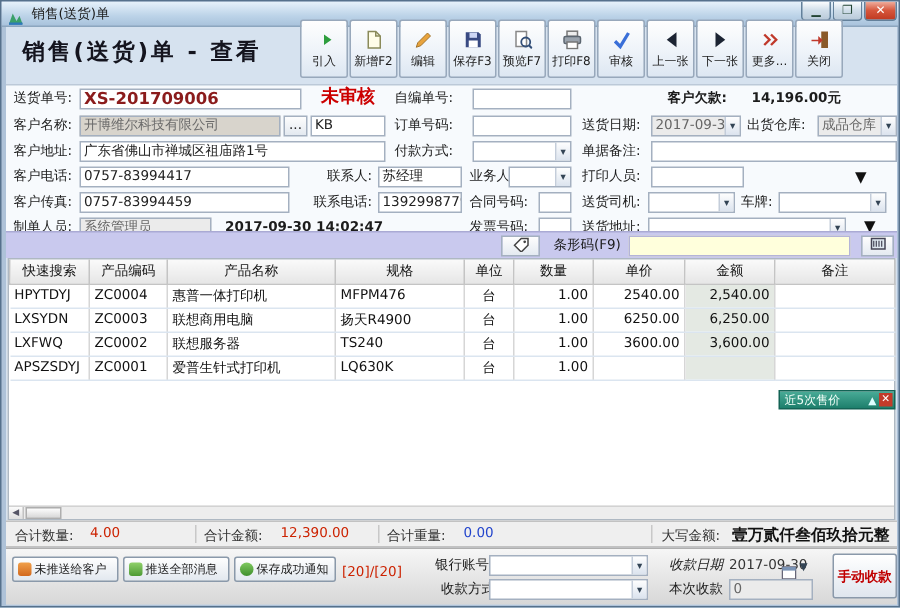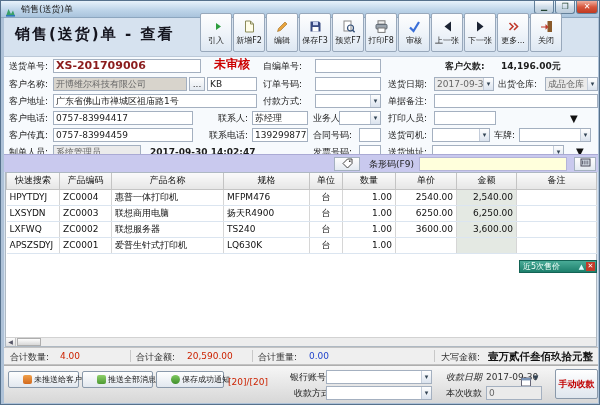--- a/index.html
+++ b/index.html
@@ -53,21 +53,21 @@
   .price-panel .pp-x{font-size:7px;color:#fff;background:#c23b2a;width:9px;height:9px;line-height:9px;
                      text-align:center;margin-right:1px;font-weight:bold;}
   .totals{position:absolute;left:3px;top:346px;width:594px;height:18px;background:#efefef;
           border-top:1px solid #c2c2c2;border-bottom:1px solid #c2c2c2;font-size:9px;}
   .totals .sep{position:absolute;top:2px;bottom:2px;width:1px;background:#c8c8c8;}
   .tot-lbl{position:absolute;top:3px;color:#333;white-space:nowrap;}
   .tot-val{position:absolute;top:3px;white-space:nowrap;}
   .footer{position:absolute;left:3px;top:364px;width:594px;height:38px;
           background:linear-gradient(#f6f6f6,#d7d7d7);border-top:1px solid #aeaeae;}
   .fbtn{position:absolute;top:5px;height:17px;border:1px solid #8a99aa;border-radius:2px;
-        background:linear-gradient(#fefefe,#e2e8ef);display:flex;align-items:center;padding:0 14px;font-size:8px;color:#1c1c1c;white-space:nowrap;}
+        background:linear-gradient(#fefefe,#e2e8ef);display:flex;align-items:center;padding:0 3px;font-size:8px;color:#1c1c1c;white-space:nowrap;}
   .fbtn .fic{width:9px;height:9px;border-radius:2px;margin-right:2px;flex:0 0 auto;}
   .manual-btn{position:absolute;left:551px;top:3px;width:43px;height:30px;border:1px solid #8a99aa;border-radius:2px;
               background:linear-gradient(#ffffff,#dfe6ee);color:#c00000;font-weight:bold;font-size:9px;
               display:flex;align-items:center;justify-content:center;white-space:nowrap;}
   .red{color:#cc2200;} .blue{color:#2244cc;} .bold{font-weight:bold;}
 </style>
 </head>
 <body>
 
 <div class="window">
@@ -366,21 +366,21 @@
       <div class="hs-arrow">◀</div>
       <div class="hs-thumb"></div>
     </div>
   </div>
 
   <div class="totals">
     <span class="tot-lbl" style="left:6px;">合计数量:</span>
     <span class="tot-val red" style="left:56px;">4.00</span>
     <span class="sep" style="left:126px;"></span>
     <span class="tot-lbl" style="left:132px;">合计金额:</span>
-    <span class="tot-val red" style="left:183px;">20,590.00</span>
+    <span class="tot-val red" style="left:183px;">12,390.00</span>
     <span class="sep" style="left:248px;"></span>
     <span class="tot-lbl" style="left:254px;">合计重量:</span>
     <span class="tot-val blue" style="left:305px;">0.00</span>
     <span class="sep" style="left:430px;"></span>
     <span class="tot-lbl" style="left:437px;">大写金额:</span>
     <span class="tot-val bold" style="left:484px;top:2px;font-size:10.5px;color:#111;">壹万贰仟叁佰玖拾元整</span>
   </div>
 
   <div class="footer">
     <div class="fbtn" style="left:4px;width:71px;">

